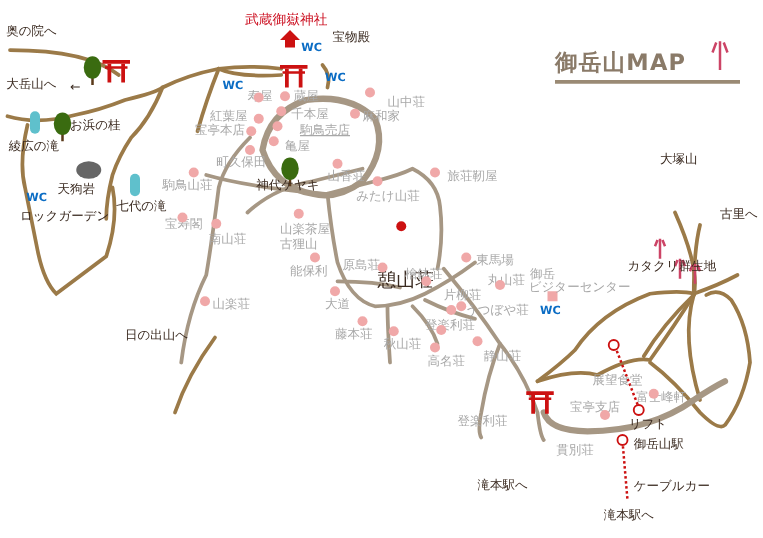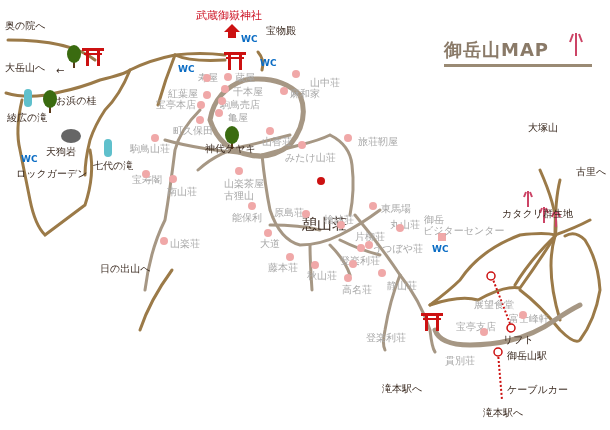--- a/index.html
+++ b/index.html
@@ -163,21 +163,21 @@
     <div class="lbl grey" style="left: 198px; top: 72px;">寿屋</div>
     <div class="dot" style="left: 203px; top: 74px;"></div>
     <div class="lbl grey" style="left: 168px; top: 88px;">紅葉屋</div>
     <div class="dot" style="left: 203px; top: 91px;"></div>
     <div class="lbl grey" style="left: 156px; top: 99px;">宝亭本店</div>
     <div class="dot" style="left: 197px; top: 101px;"></div>
     <div class="lbl grey" style="left: 235px; top: 72px;">蔵屋</div>
     <div class="dot" style="left: 224px; top: 73px;"></div>
     <div class="lbl grey" style="left: 233px; top: 86px;">千本屋</div>
     <div class="dot" style="left: 221px; top: 85px;"></div>
-    <div class="lbl grey" style="left: 220px; top: 99px;">駒鳥売店</div>
+    <div class="lbl grey" style="left: 240px; top: 99px; text-decoration: underline;">駒鳥売店</div>
     <div class="dot" style="left: 218px; top: 97px;"></div>
     <div class="lbl grey" style="left: 228px; top: 112px;">亀屋</div>
     <div class="dot" style="left: 215px; top: 109px;"></div>
     <div class="lbl grey" style="left: 173px; top: 125px;">町久保田</div>
     <div class="dot" style="left: 196px; top: 116px;"></div>
     <div class="lbl grey" style="left: 310px; top: 77px;">山中荘</div>
     <div class="dot" style="left: 292px; top: 70px;"></div>
     <div class="lbl grey" style="left: 290px; top: 88px;">麻和家</div>
     <div class="dot" style="left: 280px; top: 87px;"></div>
     <div class="lbl grey" style="left: 262px; top: 136px;">山香荘</div>

